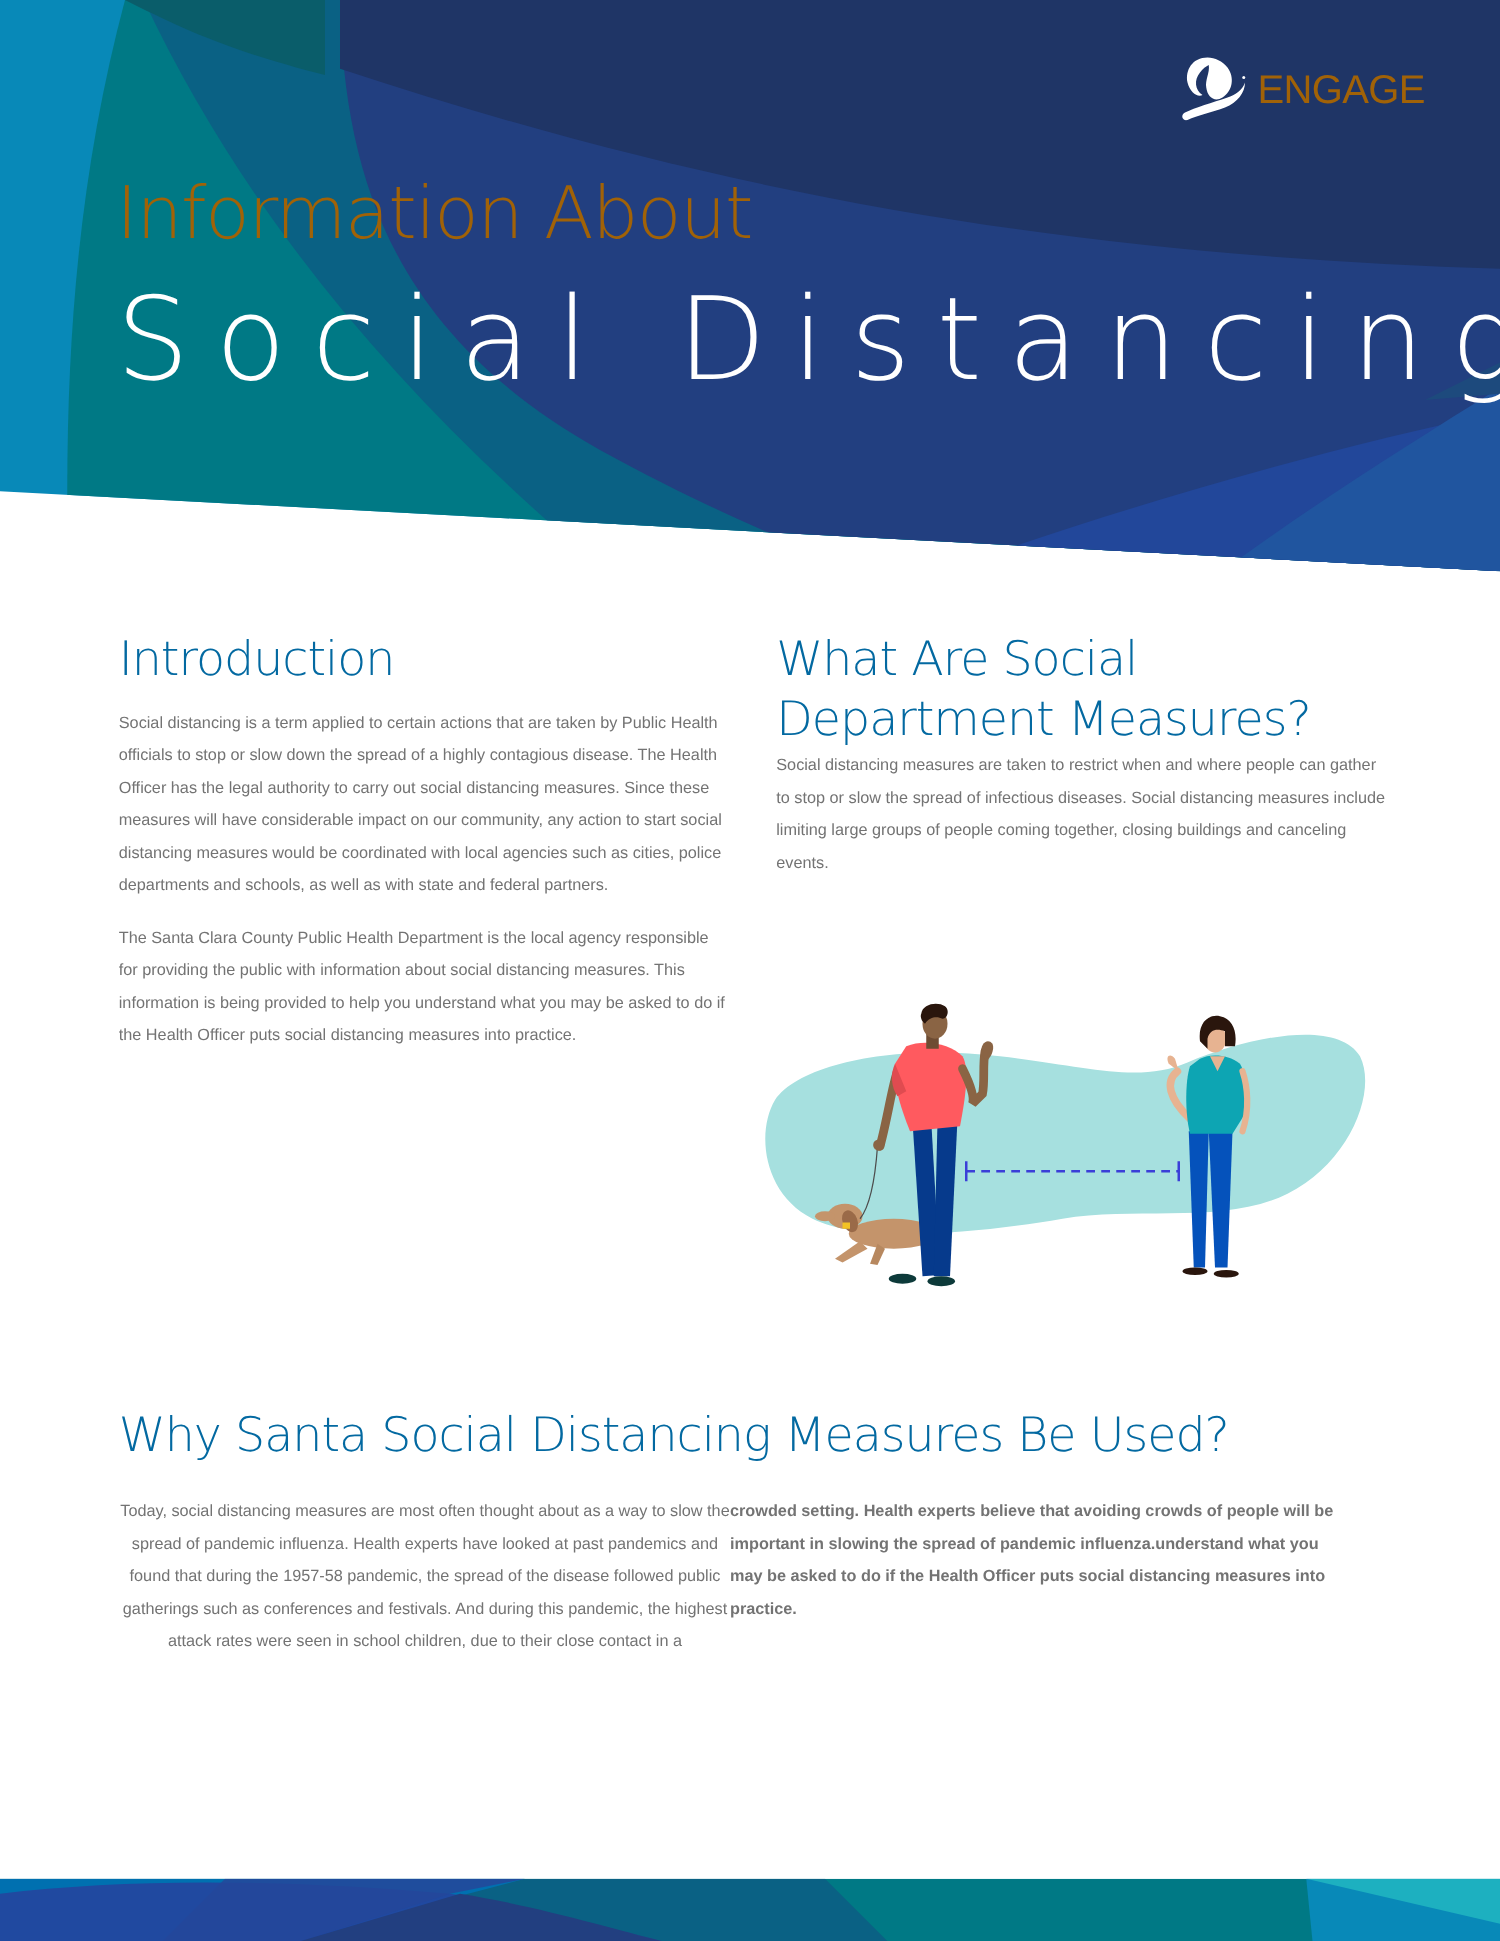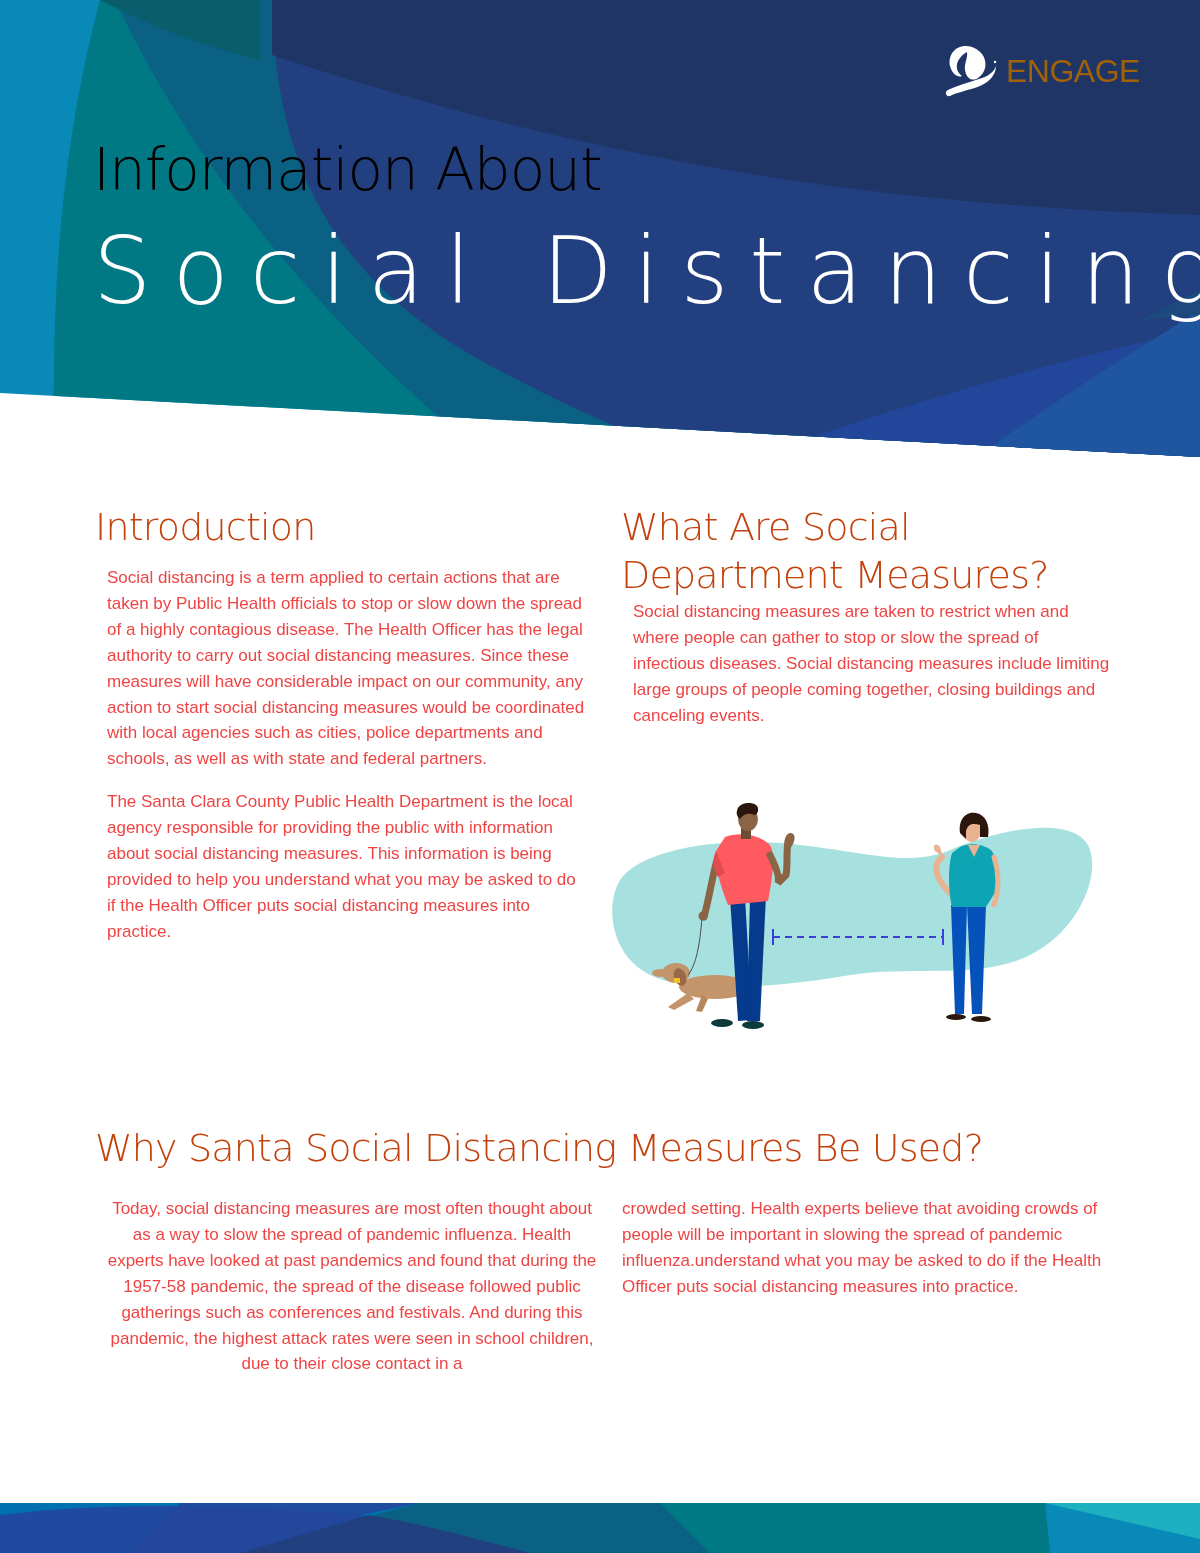--- a/index.html
+++ b/index.html
@@ -6,37 +6,37 @@
     html, body { width: 1200px; height: 1553px; background: #ffffff; overflow: hidden; }
     body { position: relative; font-family: "Liberation Sans", "DejaVu Sans", sans-serif; color: #4a5563; }
 
     .header-bg { position: absolute; left: 0; top: 0; width: 1200px; height: 470px; }
     .footer-bg { position: absolute; left: 0; top: 1503px; width: 1200px; height: 50px; }
 
     .logo { position: absolute; left: 940px; top: 42px; display: flex; align-items: center; gap: 6px; }
     .logo svg { width: 60px; height: 58px; }
     .logo-text { color: #a16207; font-size: 32px; letter-spacing: -0.5px; font-family: "Liberation Sans", sans-serif; }
 
-    .title-line1 { position: absolute; left: 93px; top: 136px; color: #000000; font-size: 58px; font-weight: 300; font-family: "DejaVu Sans", sans-serif; letter-spacing: -1px; font-stretch: condensed; }
+    .title-line1 { position: absolute; left: 93px; top: 136px; color: #a16207; font-size: 58px; font-weight: 300; font-family: "DejaVu Sans", sans-serif; letter-spacing: -1px; font-stretch: condensed; }
     .title-line2 { position: absolute; left: 93px; top: 218px; color: #ffffff; font-size: 92px; font-family: "DejaVu Sans", sans-serif; font-weight: 300; letter-spacing: 21px; white-space: nowrap; }
 
-    .h2 { color: #c2410c; font-weight: 300; font-family: "DejaVu Sans", sans-serif; letter-spacing: -0.8px; }
-    .p { font-size: 17px; line-height: 25.9px; color: #ef4444; font-family: "Liberation Sans", sans-serif; margin-left: 12px; }
+    .h2 { color: #0369a1; font-weight: 300; font-family: "DejaVu Sans", sans-serif; letter-spacing: -0.8px; }
+    .p { font-size: 13px; line-height: 25.9px; color: #737373; font-family: "Liberation Sans", sans-serif; }
 
     .col-left { position: absolute; left: 95px; top: 503px; width: 490px; }
     .col-right { position: absolute; left: 621px; top: 503px; width: 490px; }
     .col-left .h2 { font-size: 38px; line-height: 48px; margin-bottom: 14px; }
     .col-right .h2 { font-size: 38px; line-height: 48px; }
     .col-left .p + .p { margin-top: 17px; }
 
     .illustration { position: absolute; left: 610px; top: 795px; width: 520px; height: 240px; }
 
     .why-title { position: absolute; left: 95px; top: 1124px; font-size: 38px; line-height: 48px; white-space: nowrap; }
     .why-left { position: absolute; left: 95px; top: 1196px; width: 490px; text-align: center; }
-    .why-right { position: absolute; left: 610px; top: 1196px; width: 490px; }
+    .why-right { position: absolute; left: 584px; top: 1196px; width: 490px; font-weight: bold; }
   </style>
 </head>
 <body>
 
 <svg class="header-bg" viewBox="0 0 1200 470" preserveAspectRatio="none">
   <defs>
     <clipPath id="hclip">
         <polygon points="0,0 1200,0 1200,457 0,393"></polygon>
       </clipPath>
   </defs>

